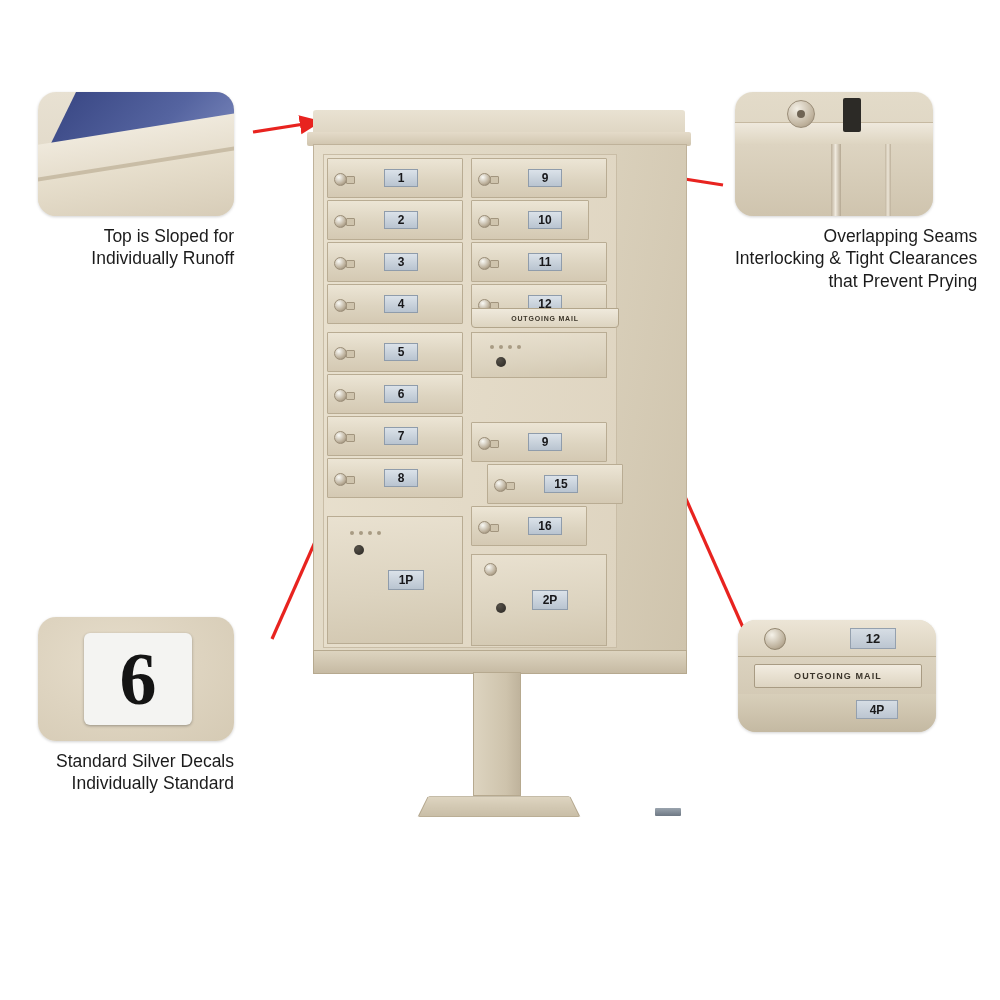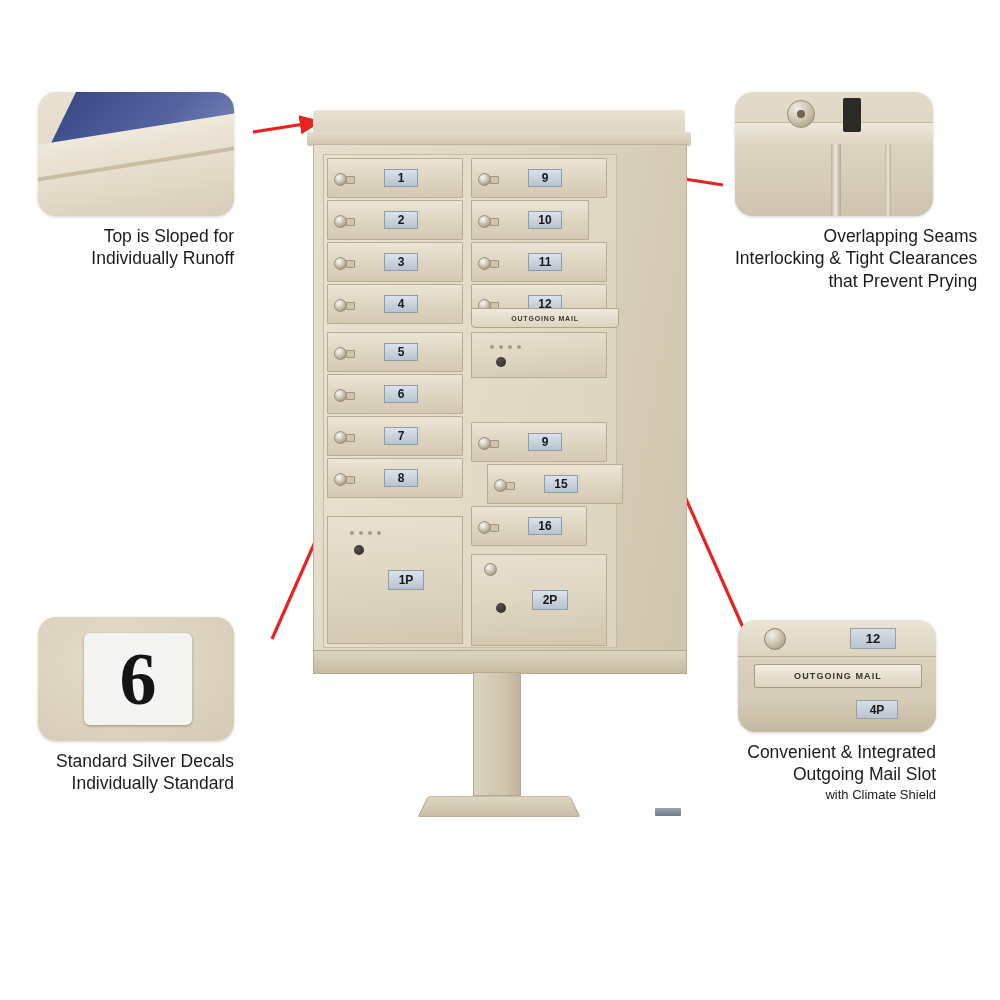--- a/index.html
+++ b/index.html
@@ -393,25 +393,20 @@
   <div class="callout-img">
     <div class="br-door"></div>
     <div class="br-lock"></div>
     <div class="br-num">12</div>
     <div class="br-slot">
       <span>OUTGOING MAIL</span>
     </div>
     <div class="br-lower"></div>
     <div class="br-num2">4P</div>
   </div>
-  <div class="callout-caption">
-    <span>Convenient &amp; Integrated</span><br>
-    <span>Outgoing Mail Slot</span>
-    <span class="sub">with Climate Shield</span>
-  </div>
 </div>
 
 <div id="mailbox">
   <div class="mb-side"></div>
   <div class="mb-top"></div>
   <div class="mb-top-lip"></div>
   <div class="mb-body"></div>
   <div class="mb-inner"></div>
   <div class="mb-base"></div>
   <div class="mb-pedestal"></div>

